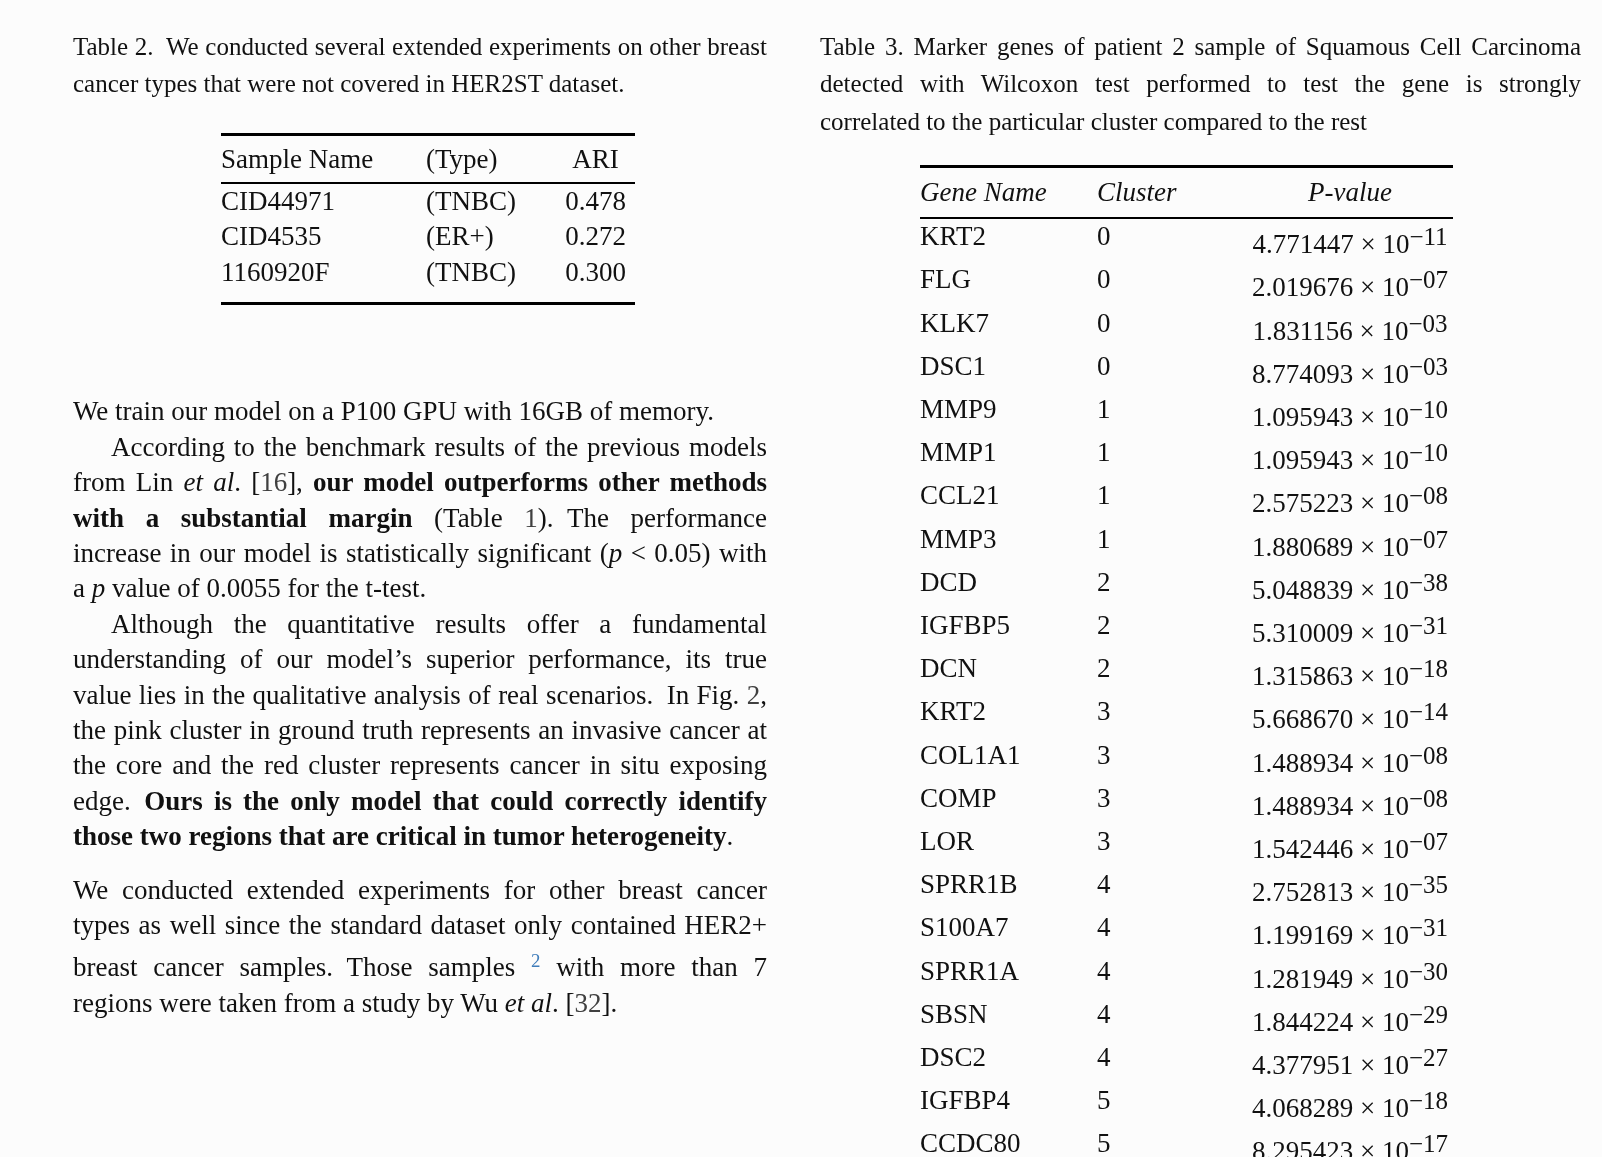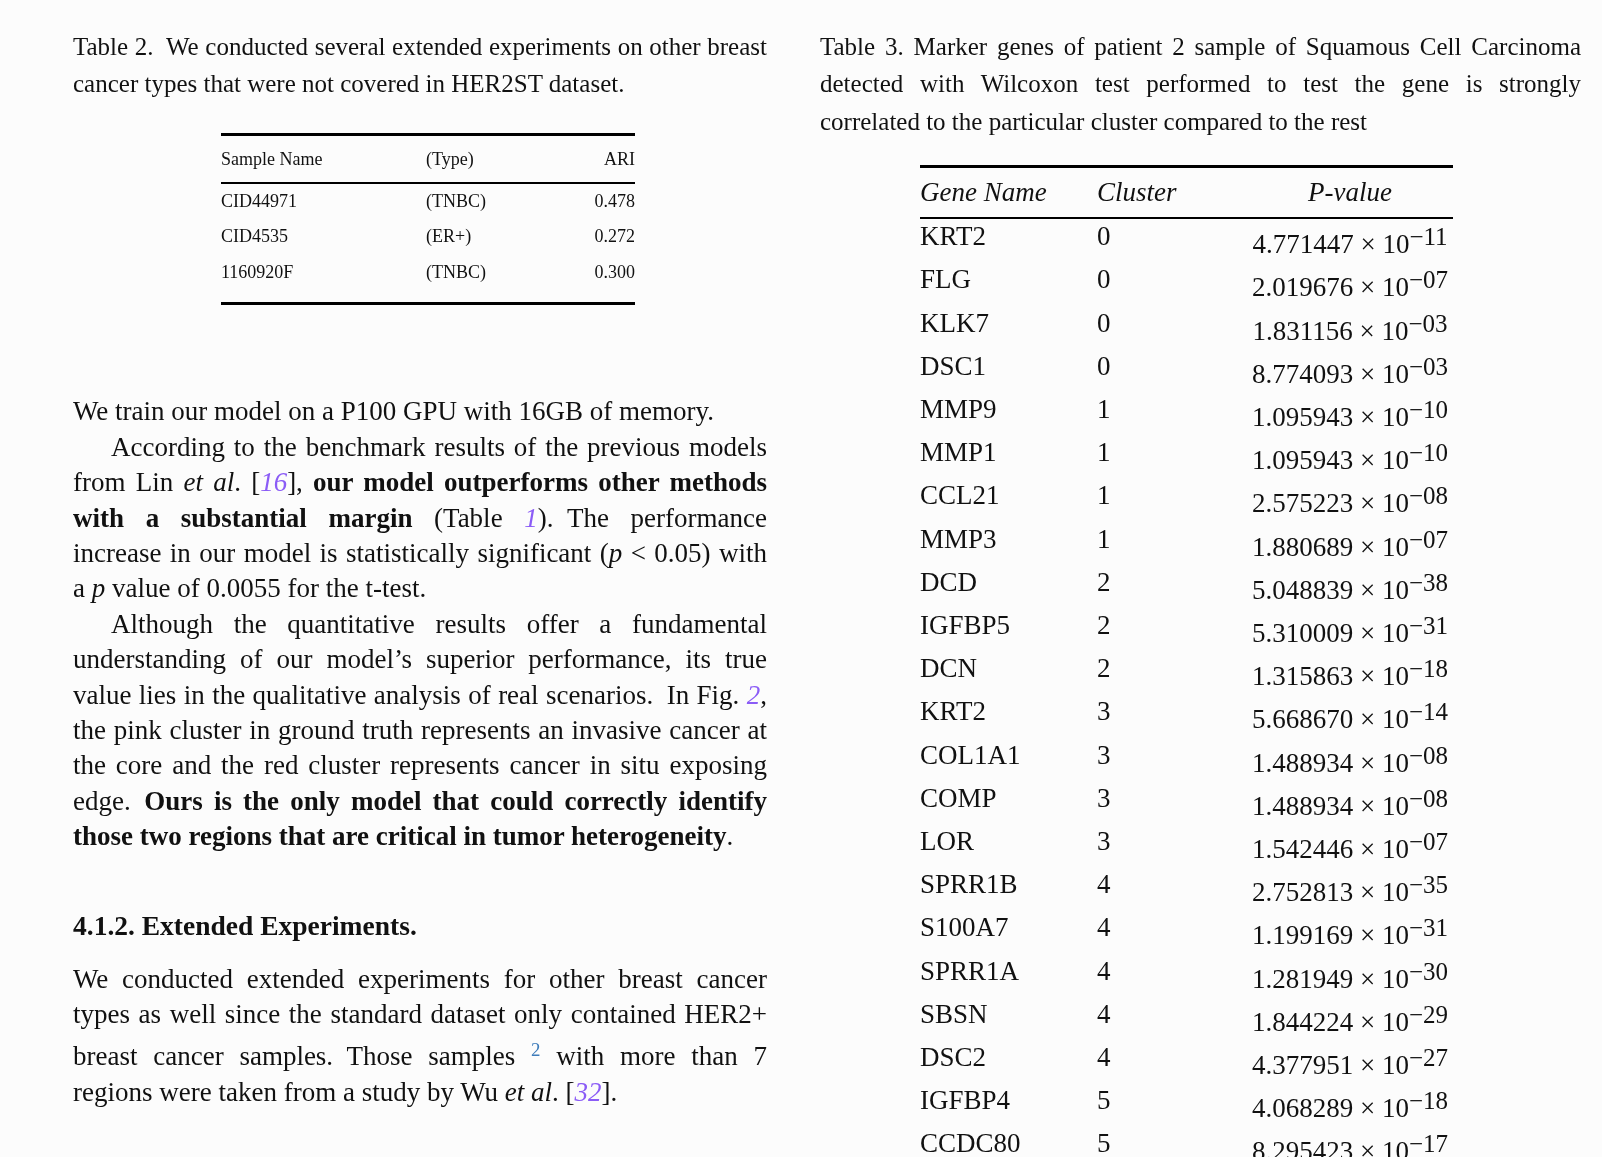--- a/index.html
+++ b/index.html
@@ -22,39 +22,39 @@
   .body-text {
     font-size: 27px;
     line-height: 35.4px;
     text-align: justify;
   }
   .body-text p { margin: 0; }
   .body-text p.indent { text-indent: 38px; }
 
   .seg-b { font-weight: bold; }
   .seg-i { font-style: italic; }
-  .seg-l { color: #8b5cf6; font-style: italic; }
+  .seg-l { color: #404040; }
   .seg-sl { color: #3e7cba; font-size: 0.7em; vertical-align: 0.5em; }
 
   .heading {
     margin: 53px 0 0 0;
     font-size: 27.5px;
     line-height: 36px;
     font-weight: bold;
   }
   #paras-1 { margin-top: 89px; }
   #paras-2 { margin-top: 18px; }
 
   .rule { height: 0; border-top: 3px solid #000; }
   .rule.thin { border-top-width: 2px; }
 
   
-  .t2 { margin: 30px 0 0 148px; width: 414px; font-size: 18px; }
+  .t2 { margin: 30px 0 0 148px; width: 414px; font-size: 27px; }
   .t2-row { display: grid; grid-template-columns: 205px 130px 1fr; }
-  .t2-row > div:nth-child(3) { text-align: right; }
+  .t2-row > div:nth-child(3) { text-align: center; }
   .t2-head > div { line-height: 46px; }
   #t2-body .t2-row > div { line-height: 35.5px; }
   .pad12 { height: 12px; }
 
   
   .t3 { margin: 25px 0 0 100px; width: 533px; font-size: 27px; }
   .t3-row { display: grid; grid-template-columns: 177px 150px 1fr; }
   .t3-row > div:nth-child(3) { text-align: center; }
   .t3-head > div { line-height: 49px; font-style: italic; }
   #t3-body .t3-row > div { line-height: 35.2px; }
@@ -94,21 +94,20 @@
     <div class="pad12"></div>
     <div class="rule"></div>
   </div>
 
   <div id="paras-1" class="body-text">
       <p class=""><span class="seg-n">We train our model on a P100 GPU with 16GB of memory.</span></p>
       <p class="indent"><span class="seg-n">According to the benchmark results of the previous models from Lin </span><span class="seg-i">et al</span><span class="seg-n">. [</span><span class="seg-l">16</span><span class="seg-n">], </span><span class="seg-b">our model outperforms other methods with a substantial margin</span><span class="seg-n"> (Table </span><span class="seg-l">1</span><span class="seg-n">). The performance increase in our model is statistically significant (</span><span class="seg-i">p</span><span class="seg-n"> &lt; 0.05) with a </span><span class="seg-i">p</span><span class="seg-n"> value of 0.0055 for the t-test.</span></p>
       <p class="indent"><span class="seg-n">Although the quantitative results offer a fundamental understanding of our model’s superior performance, its true value lies in the qualitative analysis of real scenarios. In Fig. </span><span class="seg-l">2</span><span class="seg-n">, the pink cluster in ground truth represents an invasive cancer at the core and the red cluster represents cancer in situ exposing edge. </span><span class="seg-b">Ours is the only model that could correctly identify those two regions that are critical in tumor heterogeneity</span><span class="seg-n">.</span></p>
     </div>
 
-  <div class="heading">4.1.2. Extended Experiments.</div>
 
   <div id="paras-2" class="body-text">
       <p class=""><span class="seg-n">We conducted extended experiments for other breast cancer types as well since the standard dataset only contained HER2+ breast cancer samples. Those samples </span><span class="seg-sl">2</span><span class="seg-n"> with more than 7 regions were taken from a study by Wu </span><span class="seg-i">et al</span><span class="seg-n">. [</span><span class="seg-l">32</span><span class="seg-n">].</span></p>
     </div>
 </div>
 
 <div id="right-col" class="col">
   <div class="caption">Table 3. Marker genes of patient 2 sample of Squamous Cell Carcinoma detected with Wilcoxon test performed to test the gene is strongly correlated to the particular cluster compared to the rest</div>
 
   <div class="t3">

